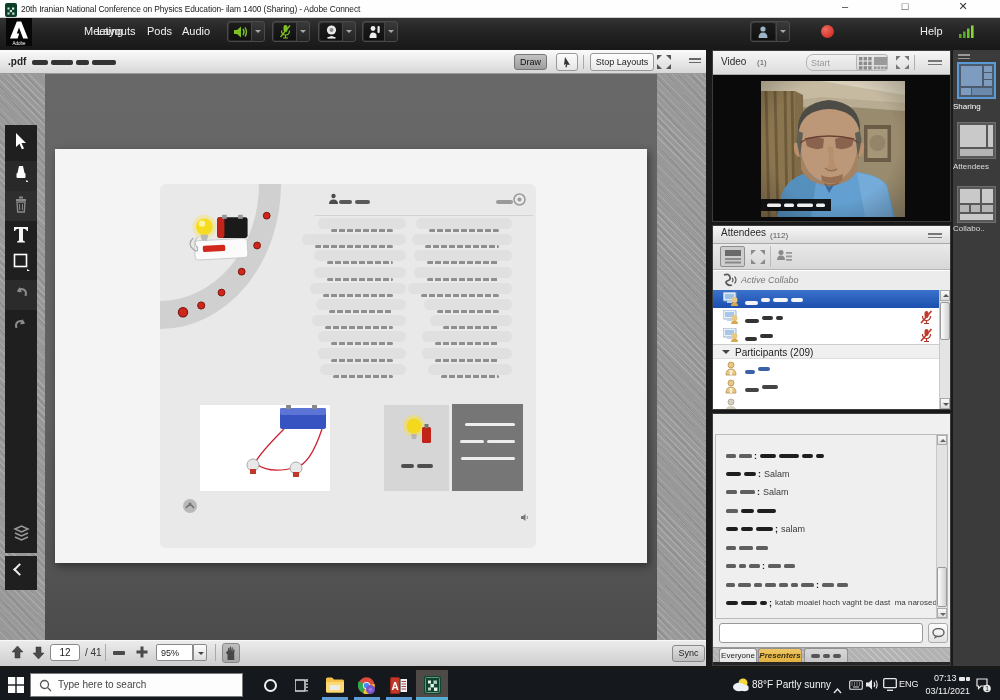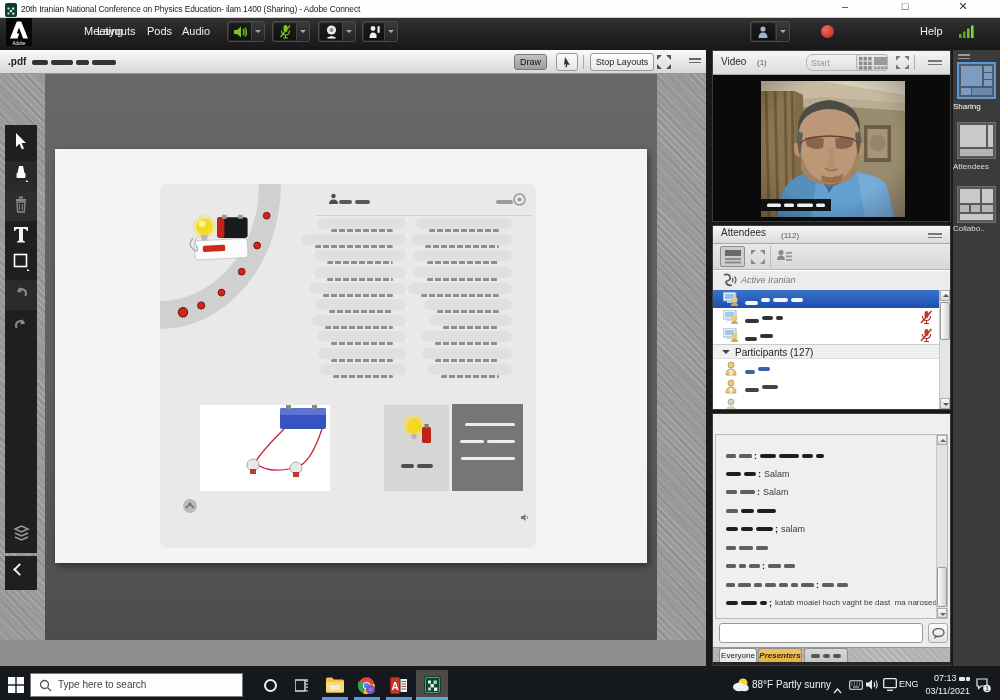--- a/index.html
+++ b/index.html
@@ -285,20 +285,46 @@
             <path d="M0 14 L0 9 L5 14 Z"></path>
             <path d="M14 14 L9 14 L14 9 Z"></path>
           </g>
         </svg>
     <div class="abs" style="left:689px;top:8px;width:12px;height:8px;">
           <i style="display:block;height:1.5px;background:#666;margin-bottom:2px;"></i>
           <i style="display:block;height:1.5px;background:#666;"></i>
         </div>
   </div>
 
+  <div id="shbottom" class="abs">
+    <svg class="abs" style="left:10px;top:4px;" width="15" height="16" viewBox="0 0 15 16">
+          <path d="M7.5 1 L13 7 L10 7 L10 13 L5 13 L5 7 L2 7 Z" fill="#4a4a4a" stroke="#333" stroke-width="0.5"></path>
+        </svg>
+    <svg class="abs" style="left:31px;top:4px;" width="15" height="16" viewBox="0 0 15 16">
+          <path d="M7.5 14 L13 8 L10 8 L10 2 L5 2 L5 8 L2 8 Z" fill="#4a4a4a" stroke="#333" stroke-width="0.5"></path>
+        </svg>
+    <div class="abs" style="left:50px;top:3px;width:30px;height:17px;background:#fff;border:1px solid #8a8a8a;border-radius:3px;font-size:10px;color:#222;text-align:center;line-height:16px;">12</div>
+    <div class="abs" style="left:85px;top:6px;font-size:10px;color:#333;">/ 41</div>
+    <div class="abs" style="left:105px;top:3px;width:1px;height:17px;background:#aaa;"></div>
+    <div class="abs" style="left:113px;top:10px;width:12px;height:4px;background:#4a4a4a;border-radius:1px;"></div>
+    <svg class="abs" style="left:135px;top:4px;" width="14" height="15" viewBox="0 0 14 15">
+          <path d="M5.5 1.5 L8.5 1.5 L8.5 5.5 L12.5 5.5 L12.5 8.5 L8.5 8.5 L8.5 12.5 L5.5 12.5 L5.5 8.5 L1.5 8.5 L1.5 5.5 L5.5 5.5 Z" fill="#4a4a4a"></path>
+        </svg>
+    <div class="abs" style="left:156px;top:3px;width:37px;height:17px;background:#fff;border:1px solid #8a8a8a;border-radius:2px 0 0 2px;font-size:9px;color:#222;line-height:16px;padding-left:4px;">95%</div>
+    <div class="abs" style="left:193px;top:3px;width:14px;height:17px;background:linear-gradient(#fdfdfd,#dcdcdc);border:1px solid #8a8a8a;border-radius:0 2px 2px 0;">
+          <div style="position:absolute;left:3.5px;top:7px;border:3.5px solid transparent;border-top-color:#444;"></div>
+        </div>
+    <div class="abs" style="left:215px;top:3px;width:1px;height:17px;background:#aaa;"></div>
+    <div class="abs" style="left:222px;top:2px;width:18px;height:20px;background:linear-gradient(#bdbdbd,#a8a8a8);border:1px solid #888;border-radius:3px;">
+      <svg width="16" height="18" viewBox="0 0 16 18">
+            <path d="M4.5 16 L4.5 10 Q3 10.5 3.2 8.5 L4.6 6.2 L4.8 8 L5.2 3.8 L6.2 3.9 L6.3 7.4 L6.9 2.6 L7.9 2.7 L8 7.4 L8.8 3.2 L9.8 3.4 L9.6 7.8 L10.6 5.2 L11.6 5.6 L11.2 9.5 L11.3 16 Z" fill="#474747"></path>
+          </svg>
+    </div>
+    <div class="abs" style="left:672px;top:4px;width:33px;height:17px;background:linear-gradient(#e2e2e2,#bdbdbd);border:1px solid #888;border-radius:3px;font-size:9px;color:#222;text-align:center;line-height:15px;">Sync</div>
+  </div>
 
   <div id="drawbar" class="abs">
     <svg style="position:absolute;left:8px;top:7px;" width="16" height="18" viewBox="0 0 16 18">
           <path d="M3 1 L13 11 L8.5 11 L11 16.5 L8.8 17.3 L6.5 11.8 L3 15 Z" fill="#fff"></path>
         </svg>
     <div style="position:absolute;left:0;top:36px;width:32px;height:30px;background:#292929;"></div>
     <svg style="position:absolute;left:9px;top:40px;" width="14" height="17" viewBox="0 0 14 17">
           <path d="M5 1 L9 1 L10.5 8 L3.5 8 Z" fill="#fff"></path>
           <rect x="2.5" y="8" width="9" height="5" rx="1" fill="#fff"></rect>
           <path d="M12.5 15 L15 17 L12 17 Z" fill="#fff"></path>
@@ -445,21 +471,21 @@
     <rect x="0" y="118" width="70" height="12" fill="#0a0a0a" opacity="0.92"></rect>
     <rect x="6" y="122.5" width="14" height="3.5" rx="1.5" fill="#f0f0f0"></rect>
     <rect x="23" y="122.5" width="10" height="3.5" rx="1.5" fill="#f0f0f0"></rect>
     <rect x="36" y="122.5" width="16" height="3.5" rx="1.5" fill="#f0f0f0"></rect>
     <rect x="55" y="122.5" width="9" height="3.5" rx="1.5" fill="#f0f0f0"></rect>
   </svg>
  </div>
  <div id="attpod" class="pod" style="left:712px;top:225px;width:239px;height:185px;background:#fff;">
   <div class="podhead" style="height:18px;">
    <div class="podtitle" style="top:1px;">Attendees</div>
-   <div class="podcnt" style="left:68px;top:5px;">(112)</div>
+   <div class="podcnt" style="left:57px;top:5px;">(112)</div>
    <div class="podmenu" style="top:5px;">
           <i></i>
           <i></i>
         </div>
   </div>
   <div style="position:absolute;left:0;top:18px;width:237px;height:26px;background:linear-gradient(#e9e9e9,#d7d7d7);border-bottom:1px solid #b5b5b5;">
     <div style="position:absolute;left:7px;top:2px;width:25px;height:21px;background:#cdcdcd;border:1px solid #8f8f8f;border-radius:2px;">
       <svg style="position:absolute;left:4px;top:3px;" width="16" height="14" viewBox="0 0 16 14">
             <rect x="0" y="0" width="16" height="6" fill="#6a6a6a"></rect>
             <rect x="0" y="8" width="16" height="2" fill="#8a8a8a"></rect>
@@ -484,21 +510,21 @@
             <rect x="10" y="6.5" width="6" height="1.8" fill="#9a9a9a"></rect>
             <rect x="10" y="10" width="6" height="1.8" fill="#9a9a9a"></rect>
           </svg>
     </div>
   </div>
   <div style="position:absolute;left:0;top:45px;width:237px;height:19px;background:#ececec;">
     <svg style="position:absolute;left:9px;top:2px;" width="15" height="15" viewBox="0 0 15 15">
           <path d="M2 2 Q7 0 8 4 Q9 7 5 8 Q3 9 5 11 Q7 13 10 12" stroke="#5a5a5a" stroke-width="1.8" fill="none"></path>
           <path d="M10 5 Q12 7 10 9 M12.5 3.5 Q15.5 7 12.5 10.5" stroke="#5a5a5a" stroke-width="1.2" fill="none"></path>
         </svg>
-    <span style="position:absolute;left:28px;top:4px;font-size:9px;font-style:italic;color:#777;">Active Iranian</span>
+    <span style="position:absolute;left:28px;top:4px;font-size:9px;font-style:italic;color:#777;">Active Collabo</span>
   </div>
   <div style="position:absolute;left:0;top:64px;width:227px;height:18px;background:linear-gradient(#3a72cc,#1c4fae);">
     <svg style="position:absolute;left:10px;top:2px;" width="16" height="14" viewBox="0 0 16 14">
           <rect x="0" y="0" width="13" height="9" rx="1" fill="#ddeafc" stroke="#7a9cc8"></rect>
           <rect x="2" y="2" width="9" height="5" fill="#9cc0e8"></rect>
           <rect x="4" y="9" width="5" height="2" fill="#b9cee8"></rect>
           <circle cx="11.5" cy="8" r="3" fill="#e8c984"></circle>
           <path d="M8 14 Q8 10.5 11.5 10.5 Q15 10.5 15 14 Z" fill="#d8a851"></path>
         </svg>
     <span class="fbw" style="margin-left:32px;margin-top:7px;width:13px;"></span><span class="fbw" style="width:9px;"></span><span class="fbw" style="width:15px;"></span><span class="fbw" style="width:12px;"></span>
@@ -528,21 +554,21 @@
         </svg>
     <span class="fb" style="margin-left:32px;margin-top:7px;width:12px;background:#333;"></span><span class="fb" style="width:13px;background:#333;"></span>
     <svg style="position:absolute;right:7px;top:2px;" width="13" height="15" viewBox="0 0 13 15">
           <rect x="4.5" y="1" width="4" height="7" rx="2" fill="#c0392b"></rect>
           <path d="M2.5 6 Q2.5 10.5 6.5 10.5 Q10.5 10.5 10.5 6 M6.5 10.5 L6.5 13 M4 13.5 L9 13.5" stroke="#b03226" stroke-width="1.2" fill="none"></path>
           <path d="M1 13 L11.5 1" stroke="#c0392b" stroke-width="1.6"></path>
         </svg>
   </div>
   <div style="position:absolute;left:0;top:118px;width:237px;height:15px;background:#f0f0f0;border-top:1px solid #ccc;border-bottom:1px solid #ddd;">
     <div style="position:absolute;left:9px;top:5px;border:4px solid transparent;border-top-color:#444;"></div>
-    <span style="position:absolute;left:22px;top:2px;font-size:10px;color:#222;">Participants (127)</span>
+    <span style="position:absolute;left:22px;top:2px;font-size:10px;color:#222;">Participants (209)</span>
   </div>
   <div style="position:absolute;left:0;top:133px;width:227px;height:18px;background:#fff;">
     <svg style="position:absolute;left:11px;top:2px;" width="14" height="15" viewBox="0 0 14 15">
           <circle cx="7" cy="4" r="3" fill="#e8c984" stroke="#b98f4e" stroke-width="0.8"></circle>
           <path d="M2 14 Q2 8 7 8 Q12 8 12 14 Z" fill="#e8c984" stroke="#b98f4e" stroke-width="0.8"></path>
           <path d="M5.5 9 L8.5 9 L8 14 L6 14 Z" fill="#f8f0dc"></path>
         </svg>
     <span class="fb" style="margin-left:32px;margin-top:7px;width:10px;background:#3a62a8;"></span><span class="fb" style="width:12px;background:#3a62a8;"></span>
   </div>
   <div style="position:absolute;left:0;top:151px;width:227px;height:18px;background:#fff;">

